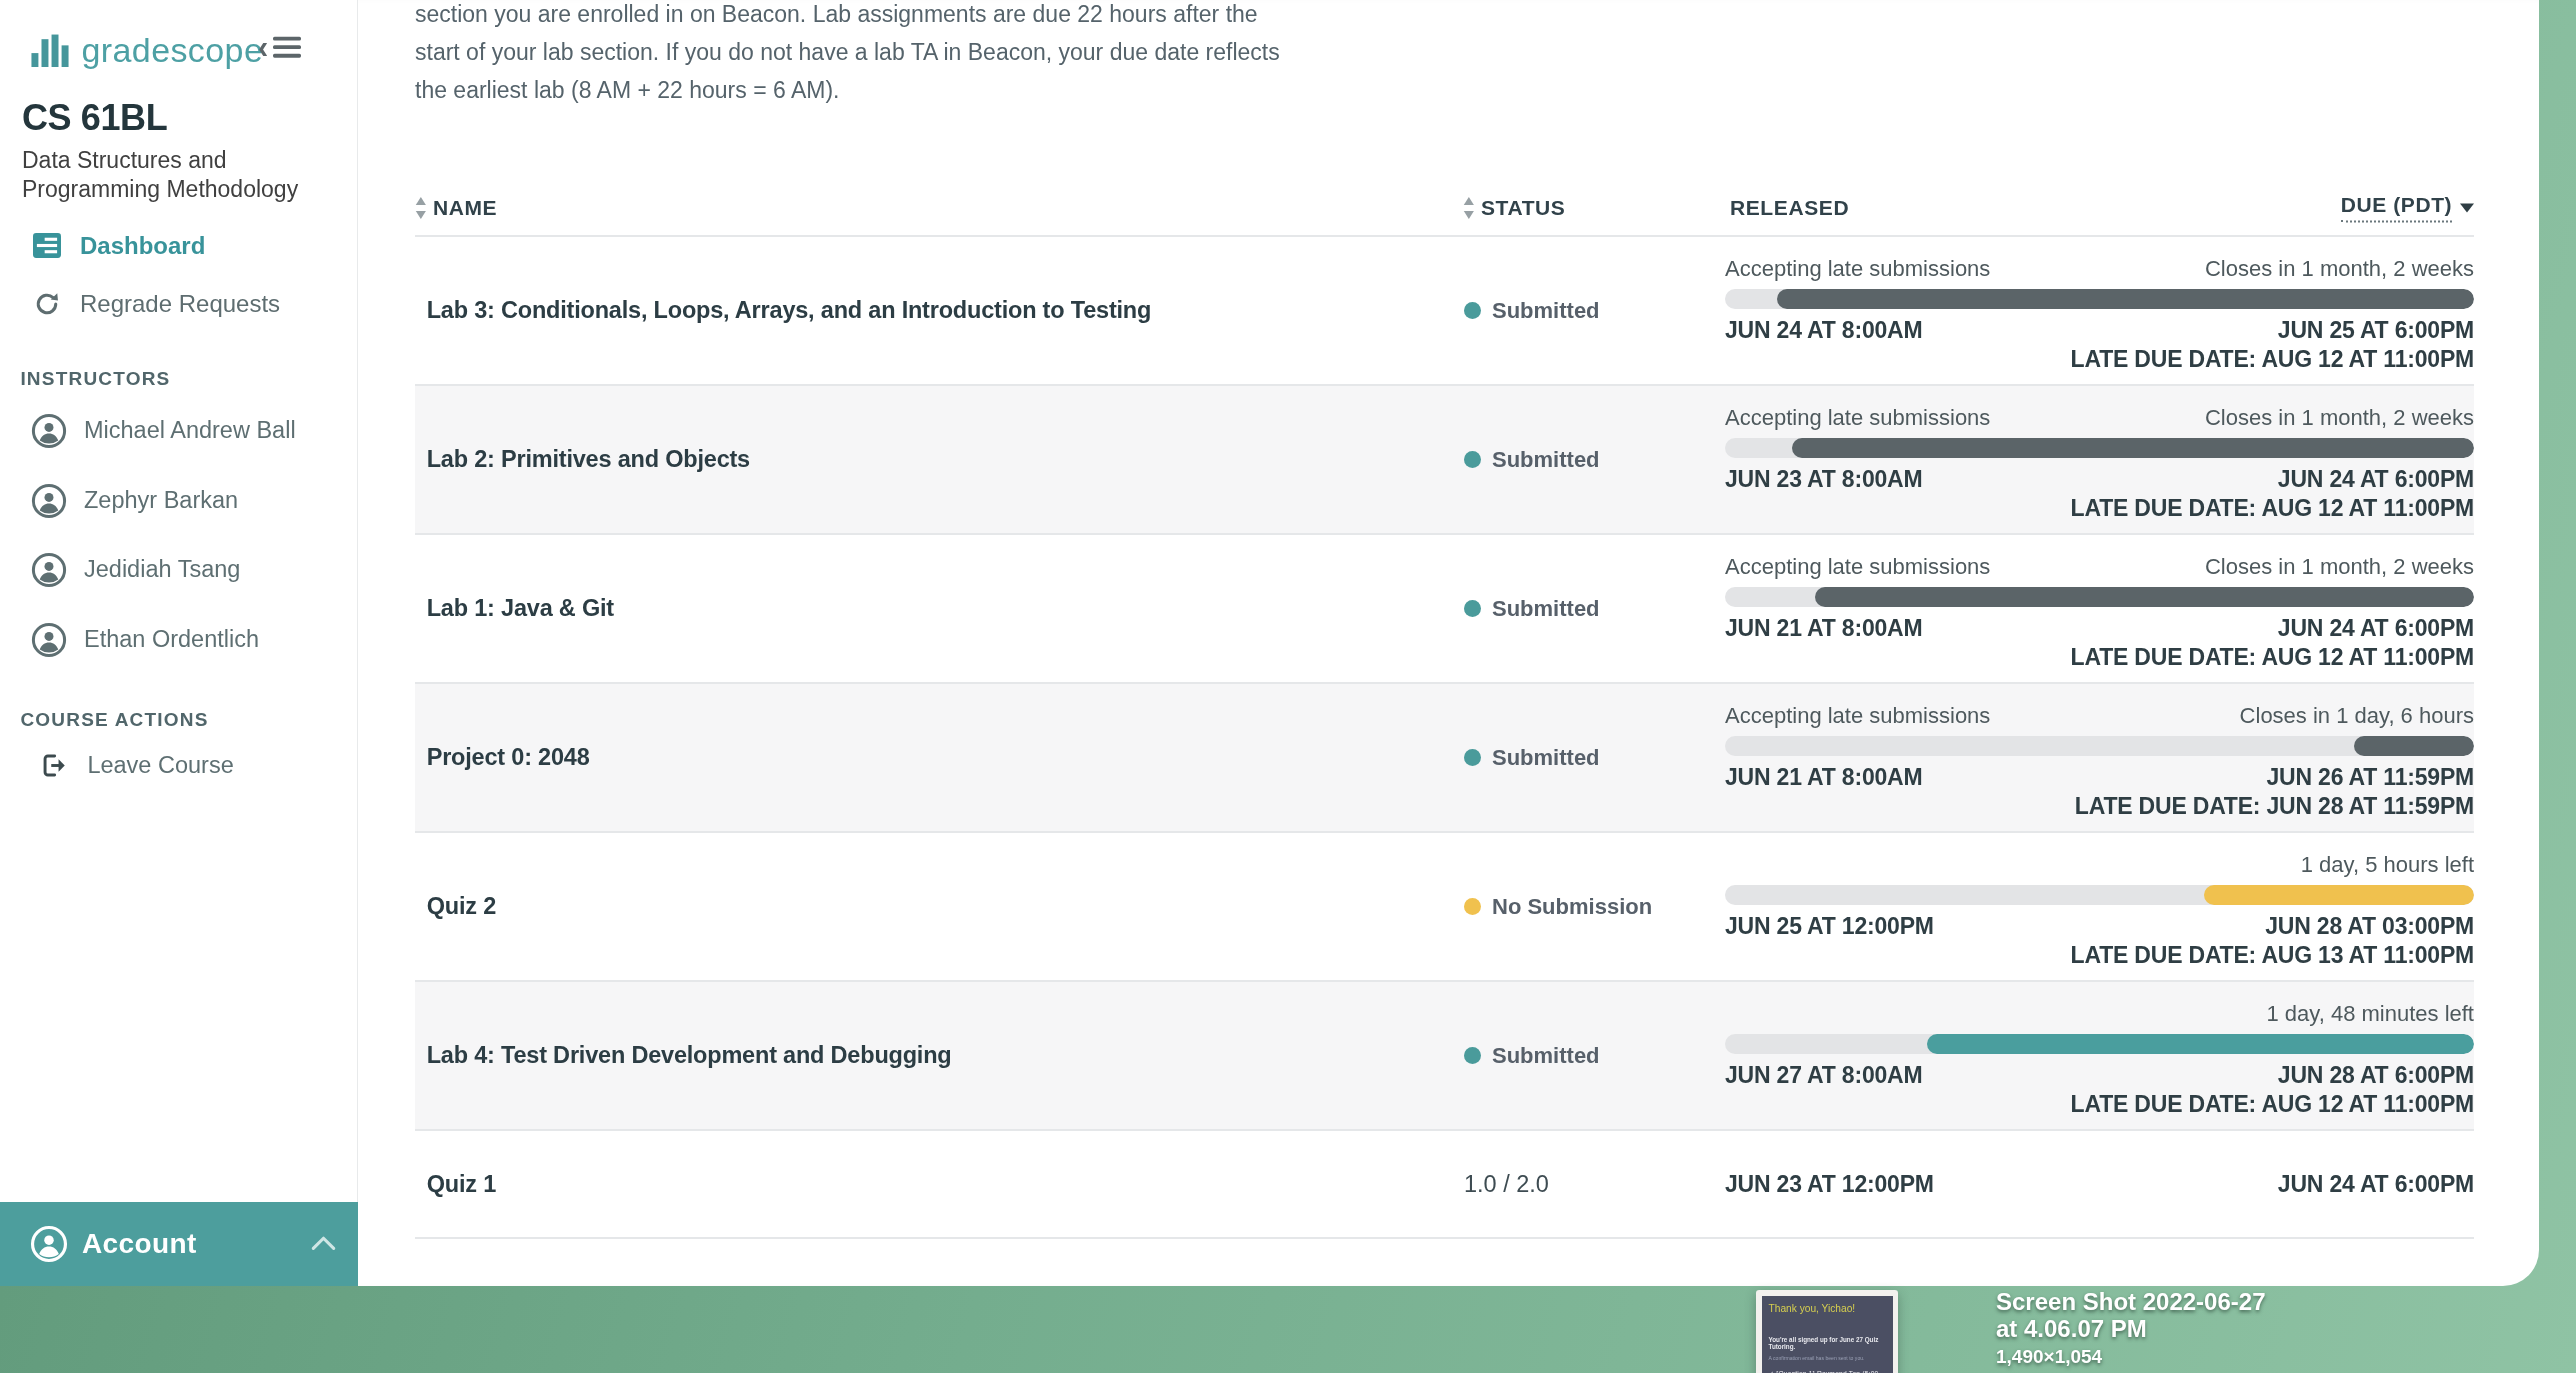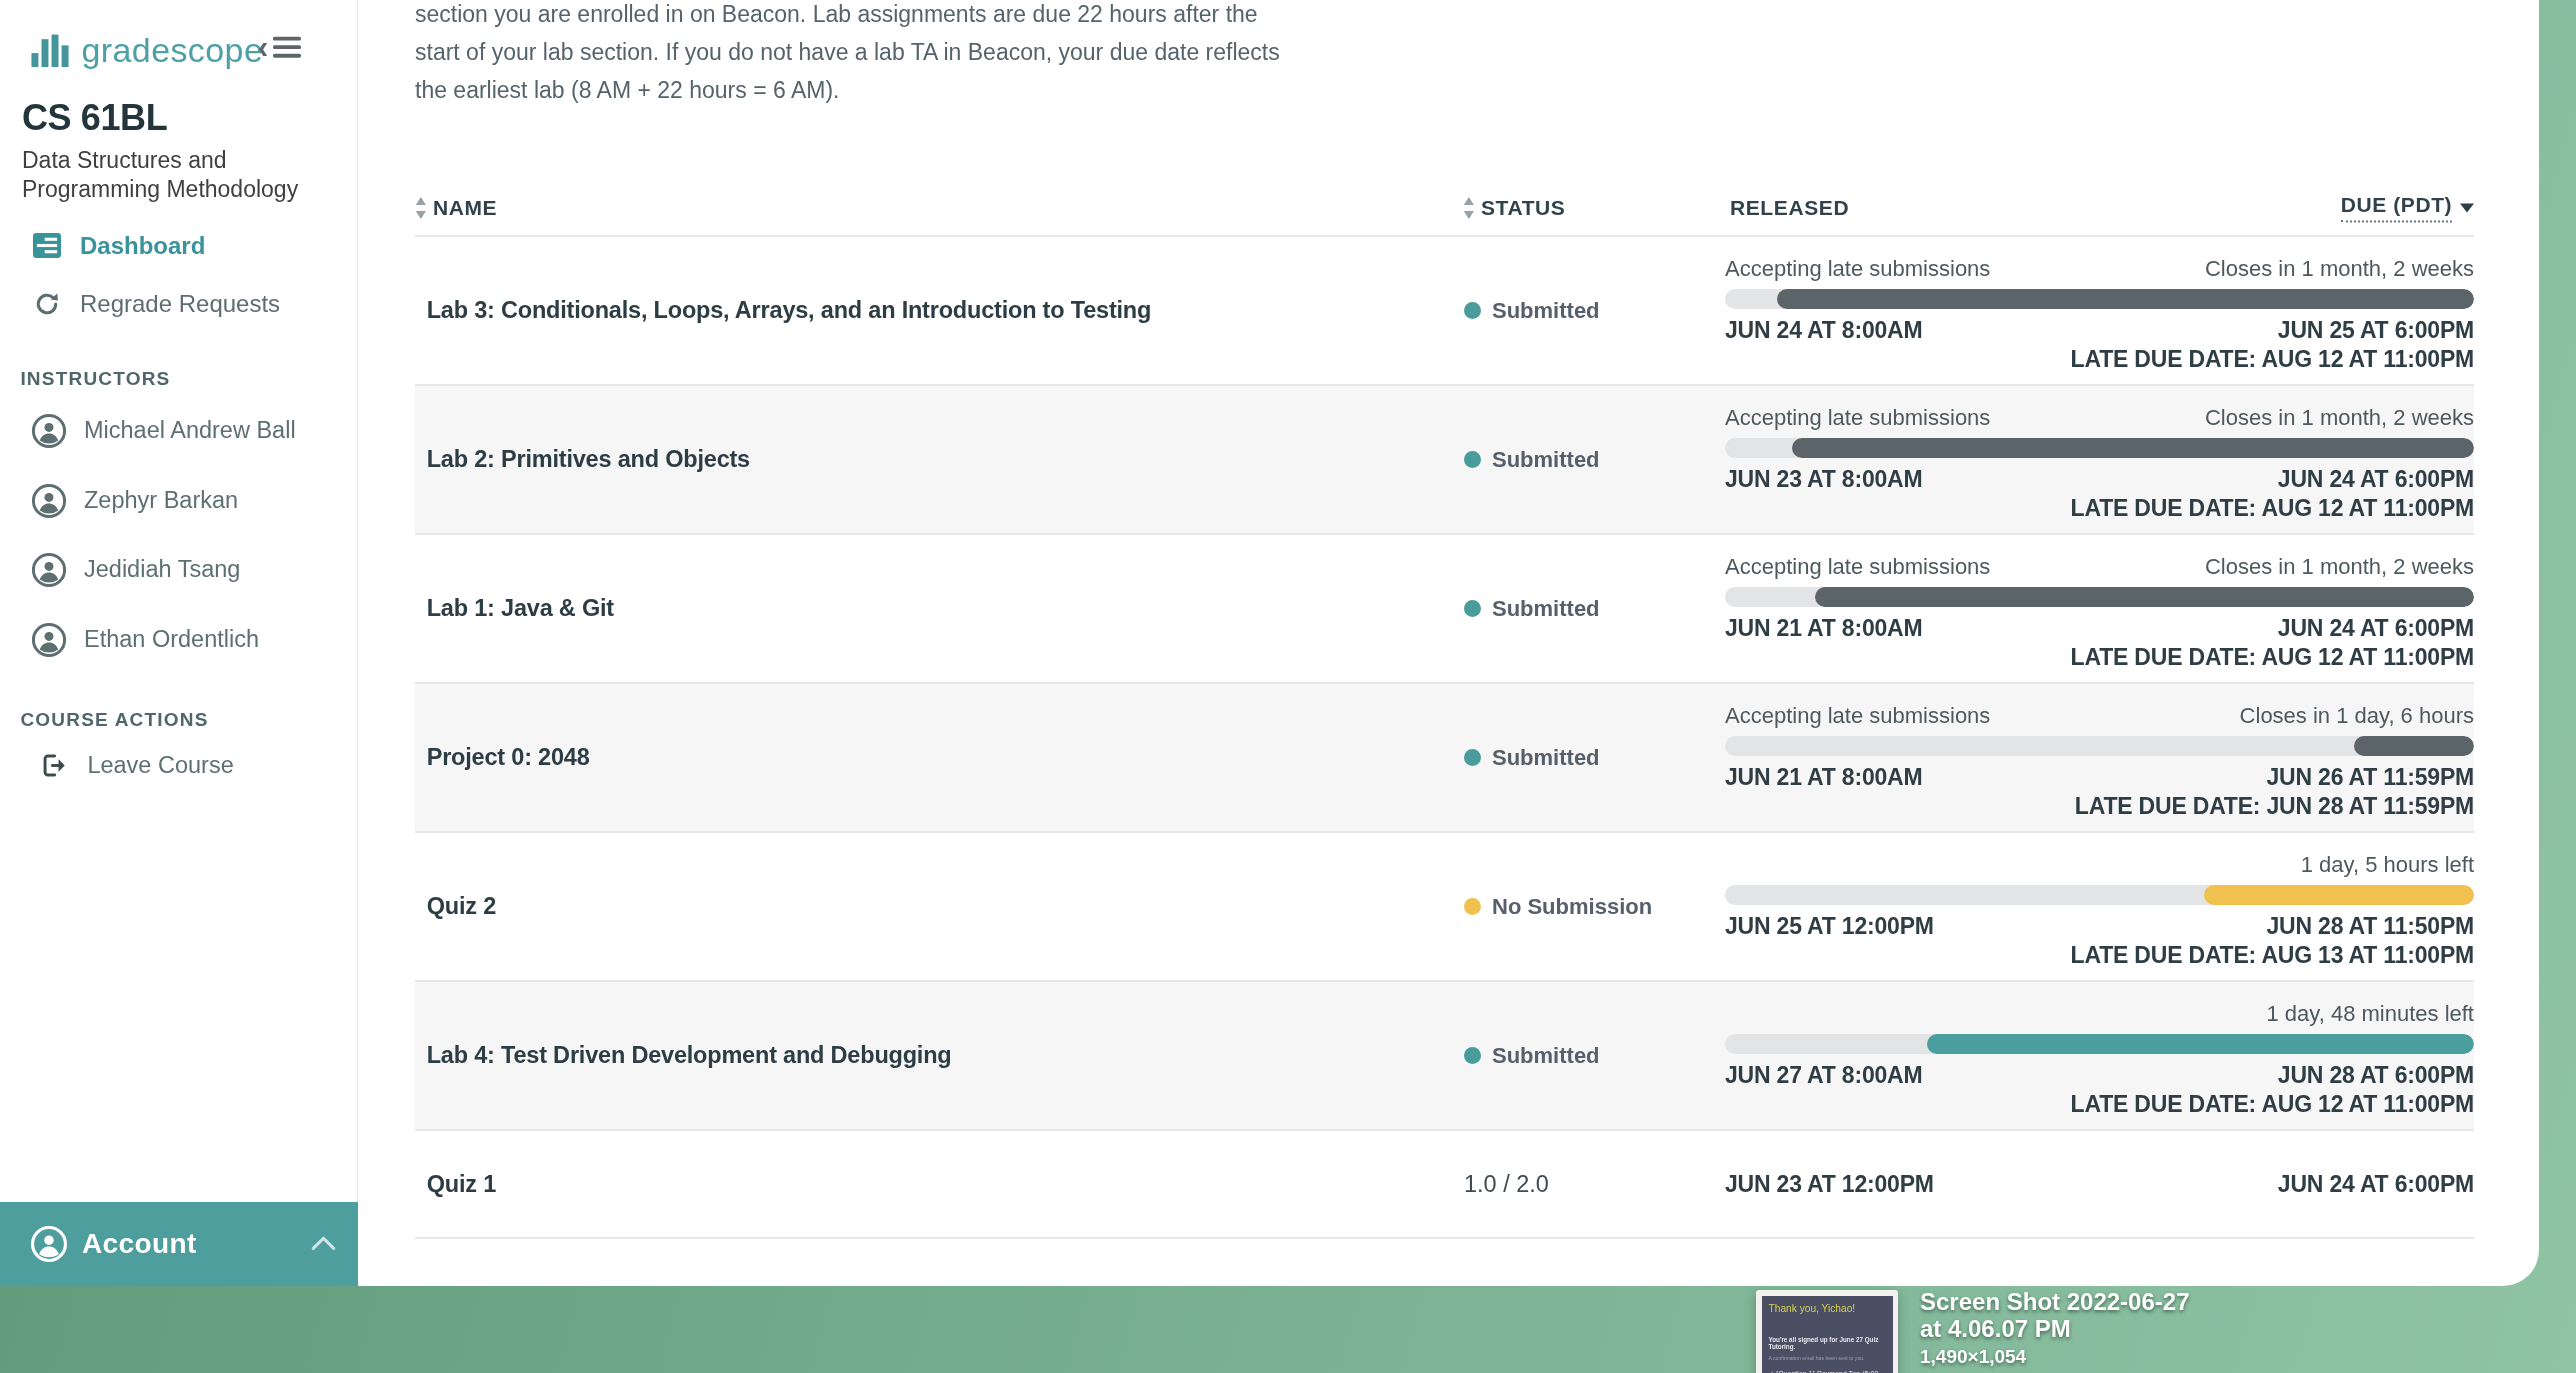--- a/index.html
+++ b/index.html
@@ -73,21 +73,21 @@
   .late-line { position:absolute; top:109px; left:0; right:0; text-align:right; font-size:23px; font-weight:bold; color:#2f3e44; letter-spacing:-0.2px; }
   .row.compact .dates-line { top:50%; transform:translateY(-50%); }
 
   
   .file-thumb { position:absolute; left:1756px; top:1290px; width:142px; height:172px; background:#f3f1ee; border-radius:3.1px; padding:5.5px; box-shadow:0 4.7px 11px rgba(30,50,40,.35); }
   .thumb-inner { width:100%; height:100%; background:#4b4f63; padding:7.8px 7px; overflow:hidden; }
   .t-head { font-size:10.2px; font-weight:normal; color:#d6cf4f; margin-bottom:22px; }
   .t-sub { font-size:6.3px; color:#e8e9ee; font-weight:bold; margin-bottom:4.7px; }
   .t-note { font-size:5.1px; color:#9aa0b5; margin-bottom:8.6px; }
   .t-item { font-size:6.7px; color:#f0f1f4; margin-bottom:12.5px; letter-spacing:0.2px; }
-  .file-label { position:absolute; left:1920px; top:1288px; color:#ffffff; text-shadow:0 1.6px 3.9px rgba(35,60,48,.65); }
+  .file-label { position:absolute; left:1996px; top:1288px; color:#ffffff; text-shadow:0 1.6px 3.9px rgba(35,60,48,.65); }
   .file-label .l1 { font-size:24px; font-weight:600; line-height:27px; }
   .file-label .l3 { font-size:19px; font-weight:bold; line-height:27px; margin-top:0.8px; }
 
   svg { display:block; }
 </style>
 </head>
 <body>
 
 <div class="app">
   <div class="page">
@@ -342,21 +342,21 @@
     <div class="right-block">
       <div class="top-line">
         <span></span>
         <span>1 day, 5 hours left</span>
       </div>
       <div class="progress">
         <div class="progress-fill" style="left: 64%; background: rgb(240, 193, 78);"></div>
       </div>
       <div class="dates-line">
         <span>JUN 25 AT 12:00PM</span>
-        <span>JUN 28 AT 11:50PM</span>
+        <span>JUN 28 AT 03:00PM</span>
       </div>
       <div class="late-line">LATE DUE DATE: AUG 13 AT 11:00PM</div>
     </div>
   </div>
             <div class="row alt">
     <div class="cell-name">Lab 4: Test Driven Development and Debugging</div>
     <div class="cell-status">
       <span class="dot dot-teal"></span>
       <span class="status-label">Submitted</span>
     </div>

